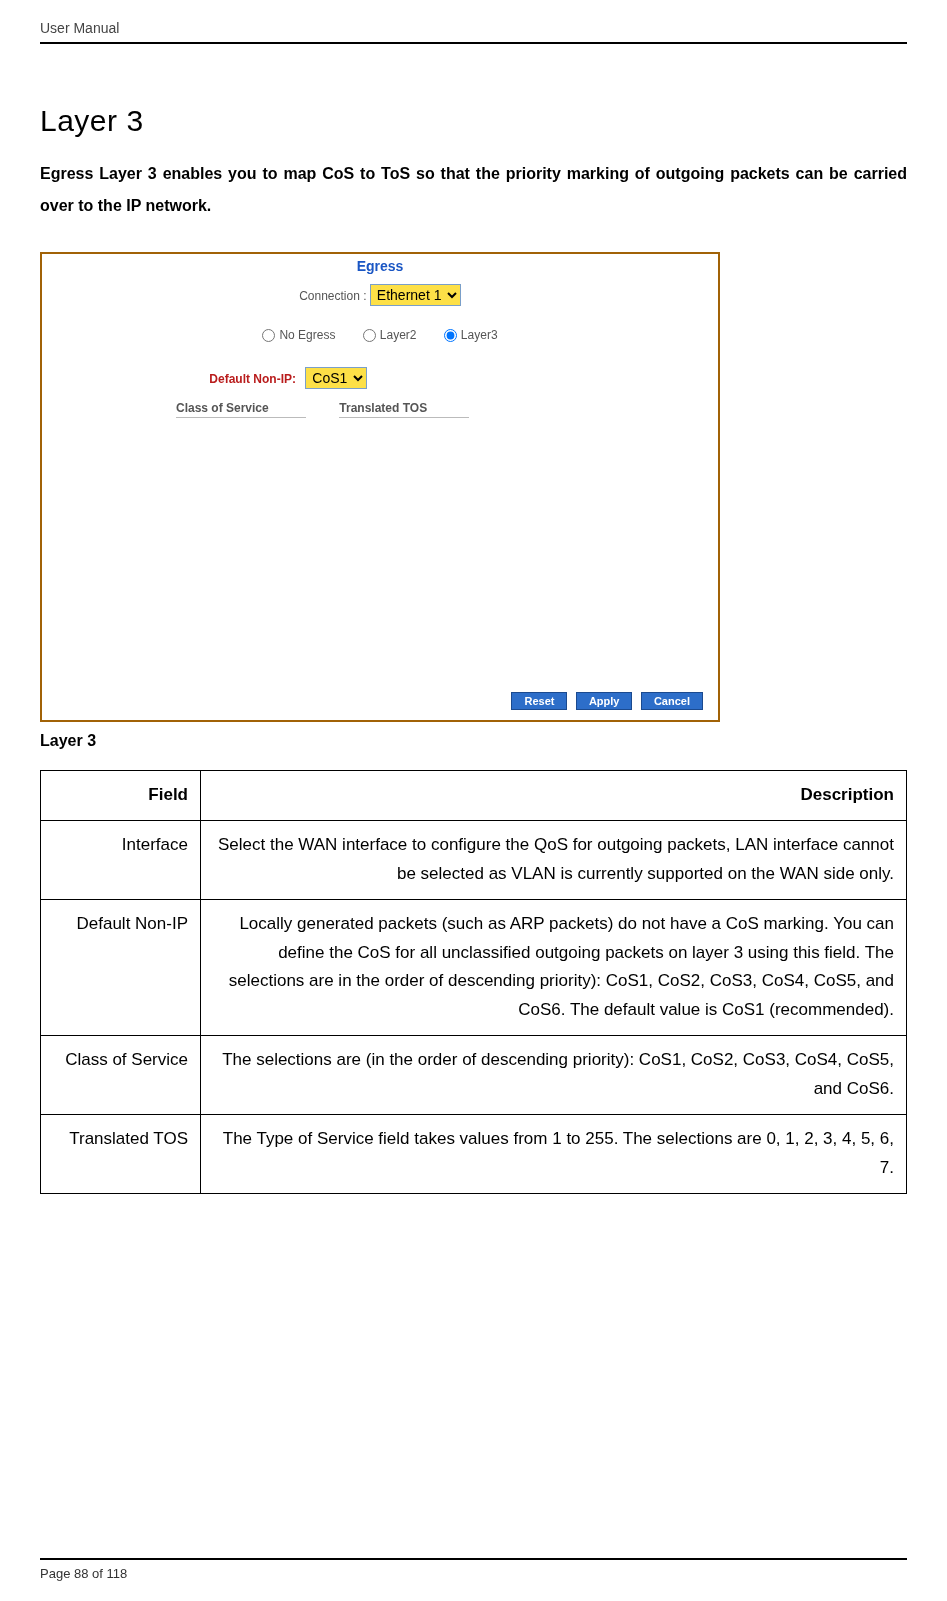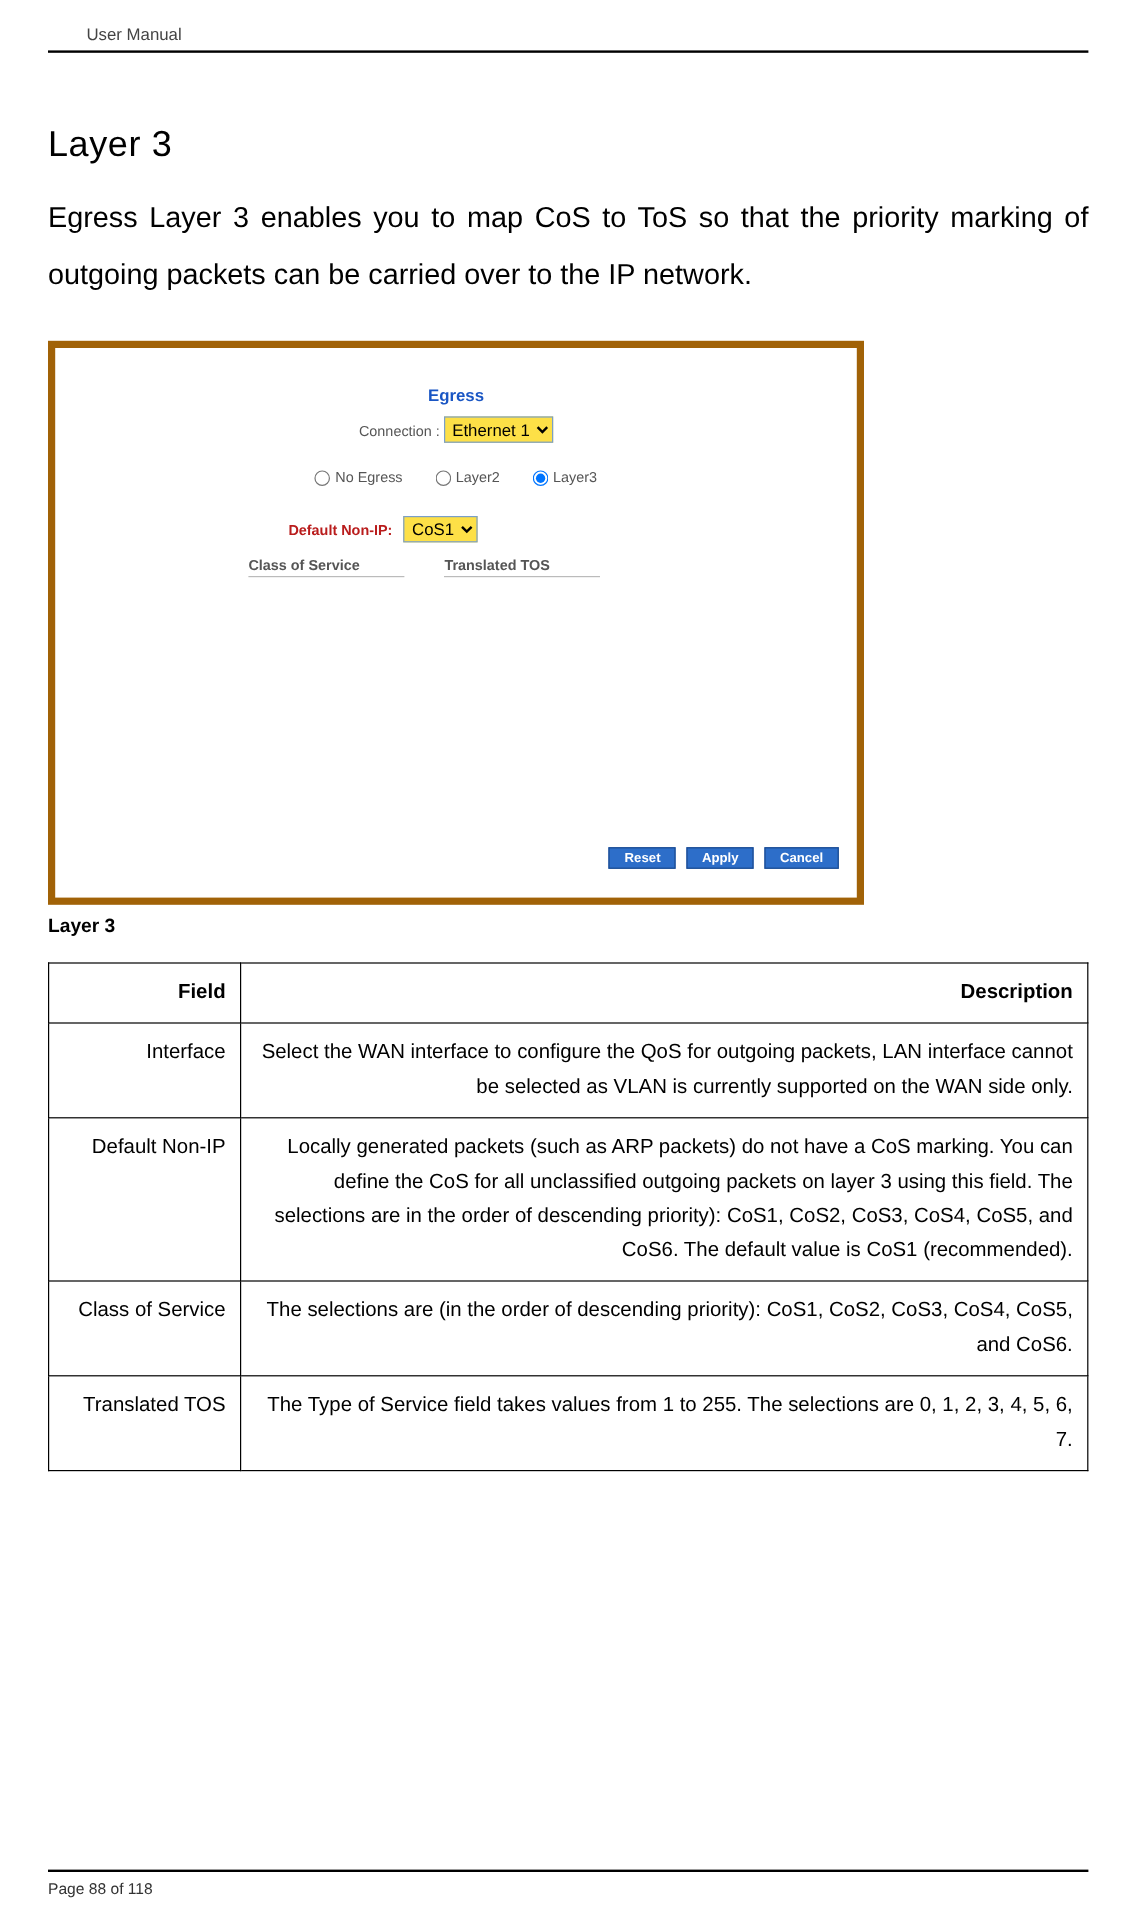--- a/index.html
+++ b/index.html
@@ -9,46 +9,46 @@
     font-family: "Segoe UI", Tahoma, Arial, sans-serif;
     color: #000;
     background: #fff;
     position: relative;
     padding: 20px 40px 20px 40px;
   }
   .doc-header {
     font-size: 14px;
     color: #444;
     padding-bottom: 6px;
-    margin-left: 32px;
   }
   .hr-top {
     border: none;
     border-top: 2px solid #000;
     margin-bottom: 60px;
   }
   .section-title {
     font-size: 30px;
     font-weight: normal;
     margin-bottom: 20px;
     letter-spacing: 0.5px;
   }
   .intro {
-    font-size: 24px;
+    font-size: 16px;
     line-height: 2.0;
     text-align: justify;
     margin-bottom: 30px;
+    font-weight: bold;
   }
   .screenshot-box {
-    border: 6px solid #a16207;
+    border: 2px solid #a16207;
     width: 680px;
     height: 470px;
     position: relative;
     background: #fff;
-    padding: 31px;
+    padding: 4px;
   }
   .egress-title {
     text-align: center;
     color: #1a56c4;
     font-weight: bold;
     font-size: 14px;
     margin-bottom: 10px;
   }
   .row-center { text-align: center; margin: 8px 0; color: #555; font-size: 12px; }
   .conn-select {
@@ -63,21 +63,21 @@
   .form-block .fb-row { margin: 12px 0; }
   .fb-row .lbl { display: inline-block; width: 120px; text-align: right; font-weight: bold; color: #b91c1c; margin-right: 6px; }
   .fb-row .lbl-wide { width: auto; margin-left: 8px; }
   .txt-input { border: 1px solid #999; width: 50px; height: 18px; font-size: 11px; vertical-align: middle; }
   .col-headers { margin-top: 12px; margin-left: 130px; font-size: 12px; color: #555; }
   .col-headers span.ch1 { display: inline-block; width: 130px; font-weight: bold; border-bottom: 1px solid #bbb; padding-bottom: 2px; margin-right: 30px; }
   .col-headers span.ch2 { display: inline-block; width: 130px; font-weight: bold; border-bottom: 1px solid #bbb; padding-bottom: 2px; }
   .btn-row {
     position: absolute;
     right: 15px;
-    bottom: 24px;
+    bottom: 10px;
   }
   .ui-btn {
     display: inline-block;
     background: #2d6ec9;
     color: #fff;
     border: 1px solid #1b4a8f;
     font-size: 11px;
     font-weight: bold;
     padding: 2px 12px;
     margin-left: 4px;

